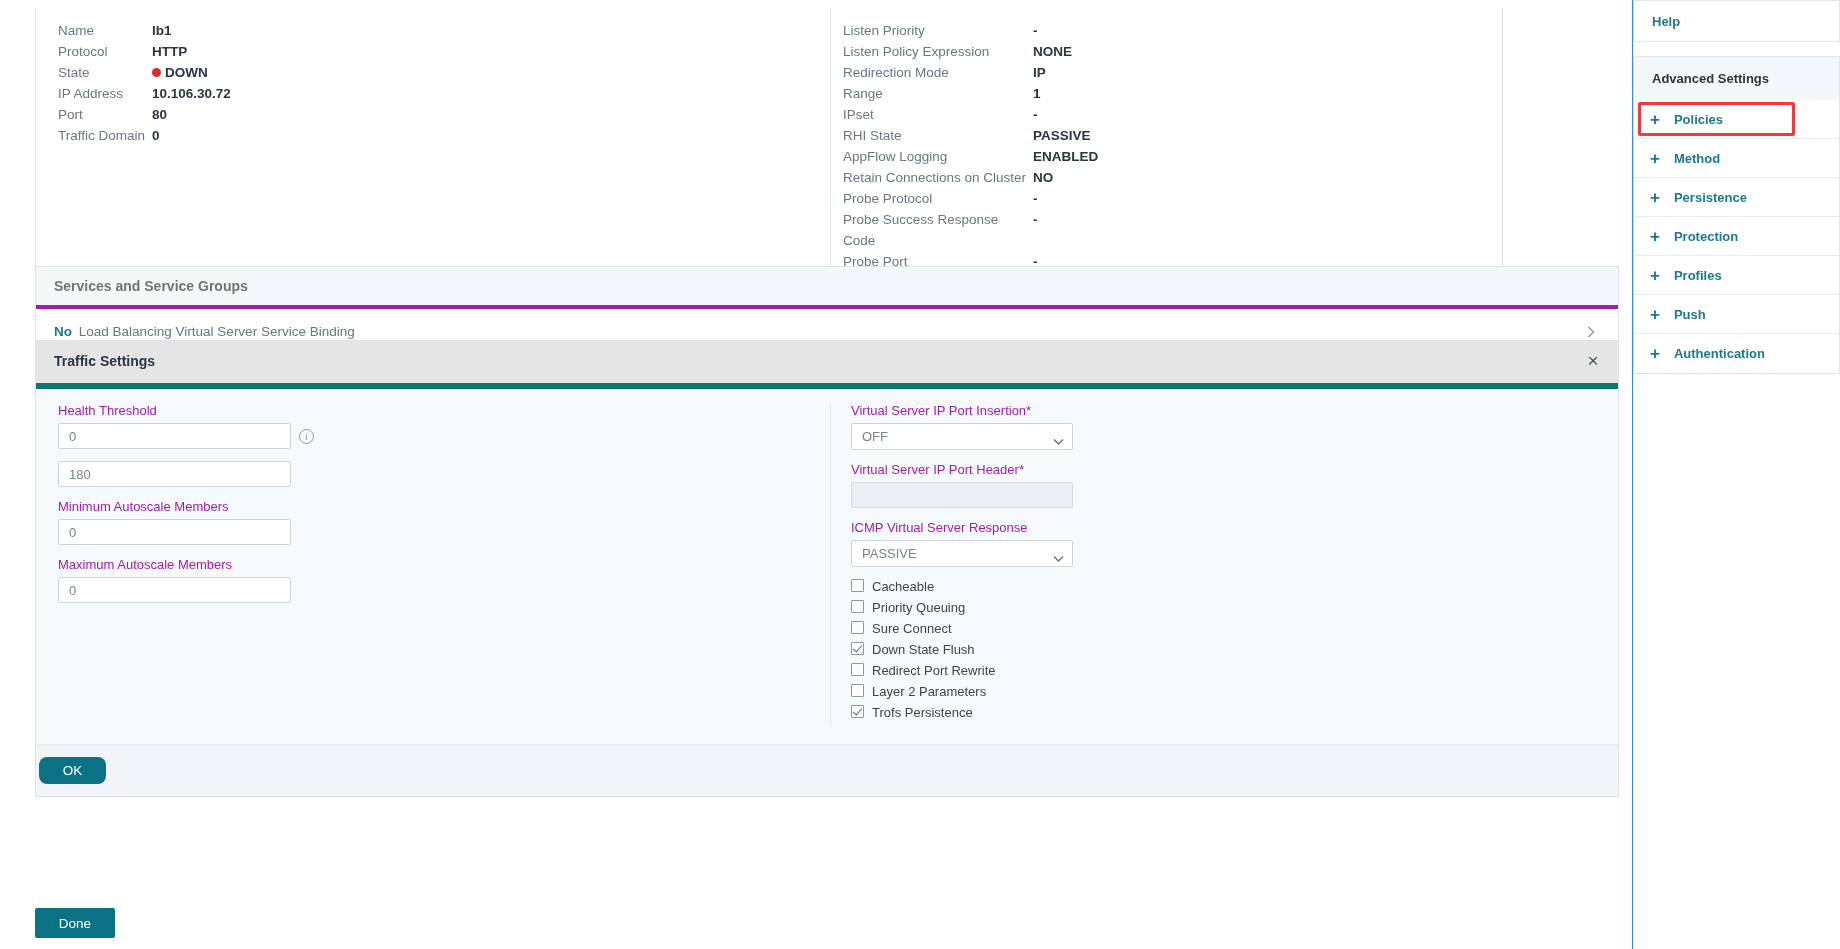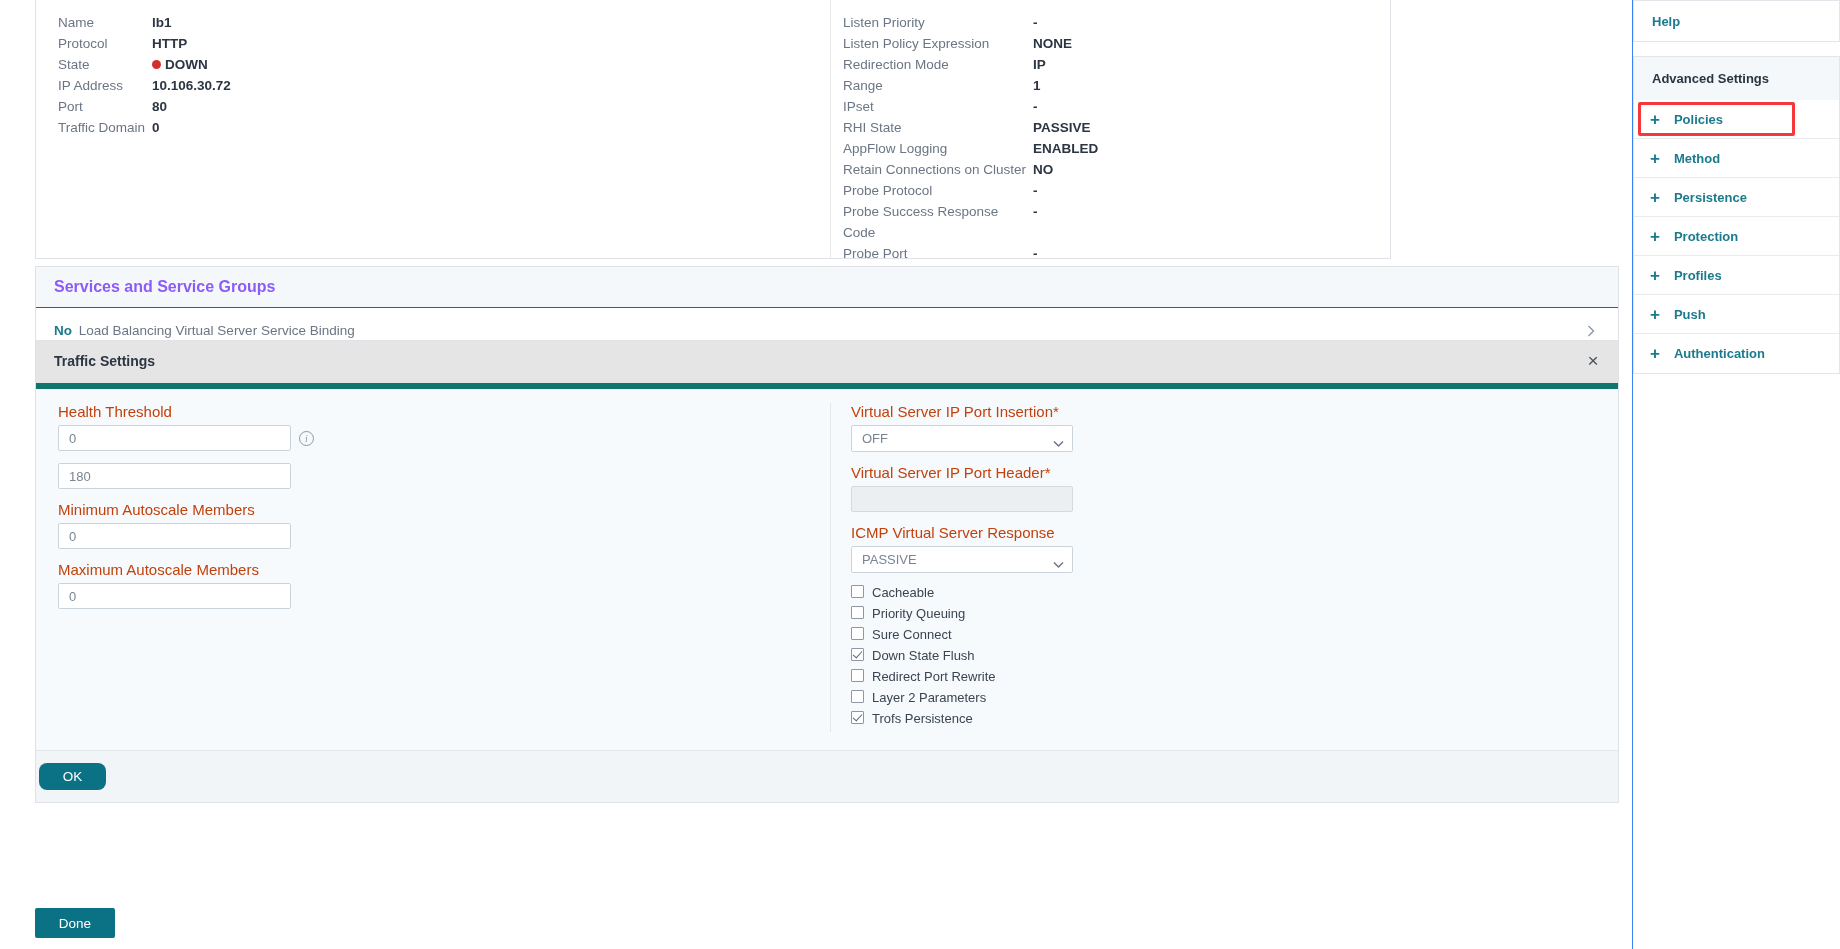--- a/index.html
+++ b/index.html
@@ -22,22 +22,22 @@
     position: absolute;
     left: 0; top: 0;
     width: 1632px;
     height: 949px;
     background: #ffffff;
   }
 
   
   .info-card {
     position: absolute;
-    left: 35px; top: 0px;
-    width: 1356px; height: 259px;
+    left: 35px; top: 8px;
+    width: 1468px; height: 259px;
     background: #ffffff;
     border: 1px solid #dfe3e8;
     border-top: none;
   }
   .info-inner { display: flex; height: 100%; }
   .info-left {
     width: 795px;
     padding: 12px 0 0 22px;
     border-right: 1px solid #e3e7ea;
   }
@@ -76,25 +76,25 @@
   
   .svc-panel {
     position: absolute;
     left: 35px; top: 266px;
     width: 1584px;
     border: 1px solid #dfe3e8;
     background: #ffffff;
   }
   .panel-head {
     background: #f4f8fb;
-    border-bottom: 1px solid #a21caf;
+    border-bottom: 4px solid #a21caf;
     padding: 11px 18px;
-    font-size: 16px;
-    font-weight: bold;
-    color: #8b5cf6;
+    font-size: 14px;
+    font-weight: bold;
+    color: #737373;
     position: relative;
   }
   .svc-row {
     position: relative;
     padding: 15px 18px;
     border-bottom: 1px solid #e9edf0;
     font-size: 13.5px;
     color: #6b7684;
     cursor: pointer;
   }
@@ -152,22 +152,22 @@
     width: 795px;
     padding: 0 24px 0 22px;
     border-right: 1px solid #e3e7ea;
   }
   .tb-right {
     flex: 1;
     padding: 0 24px 0 20px;
   }
   .fld { margin-bottom: 12px; }
   .fld-label {
-    font-size: 15px;
-    color: #c2410c;
+    font-size: 13px;
+    color: #a21caf;
     margin-bottom: 5px;
     display: block;
   }
   .txt-in {
     width: 233px;
     height: 26px;
     border: 1px solid #ccd4db;
     border-radius: 2px;
     background: #ffffff;
     font-size: 13px;

